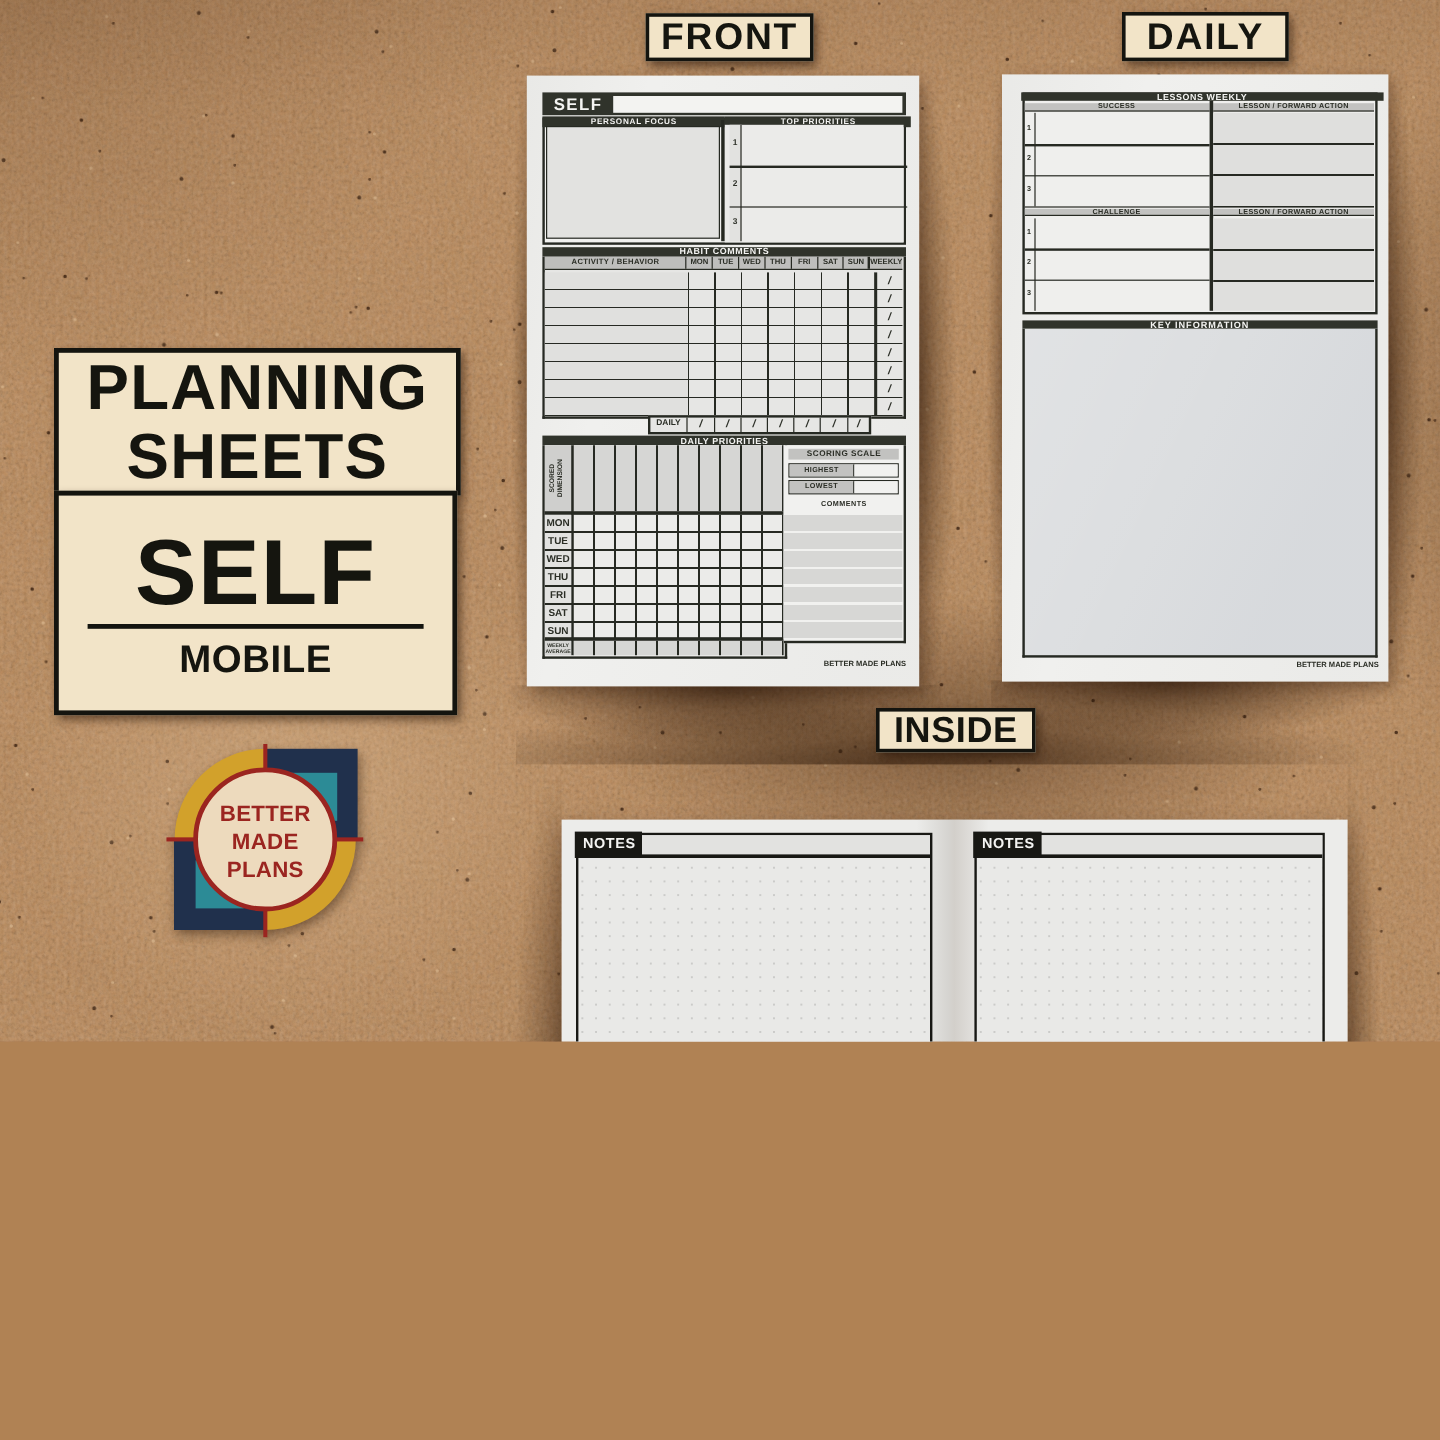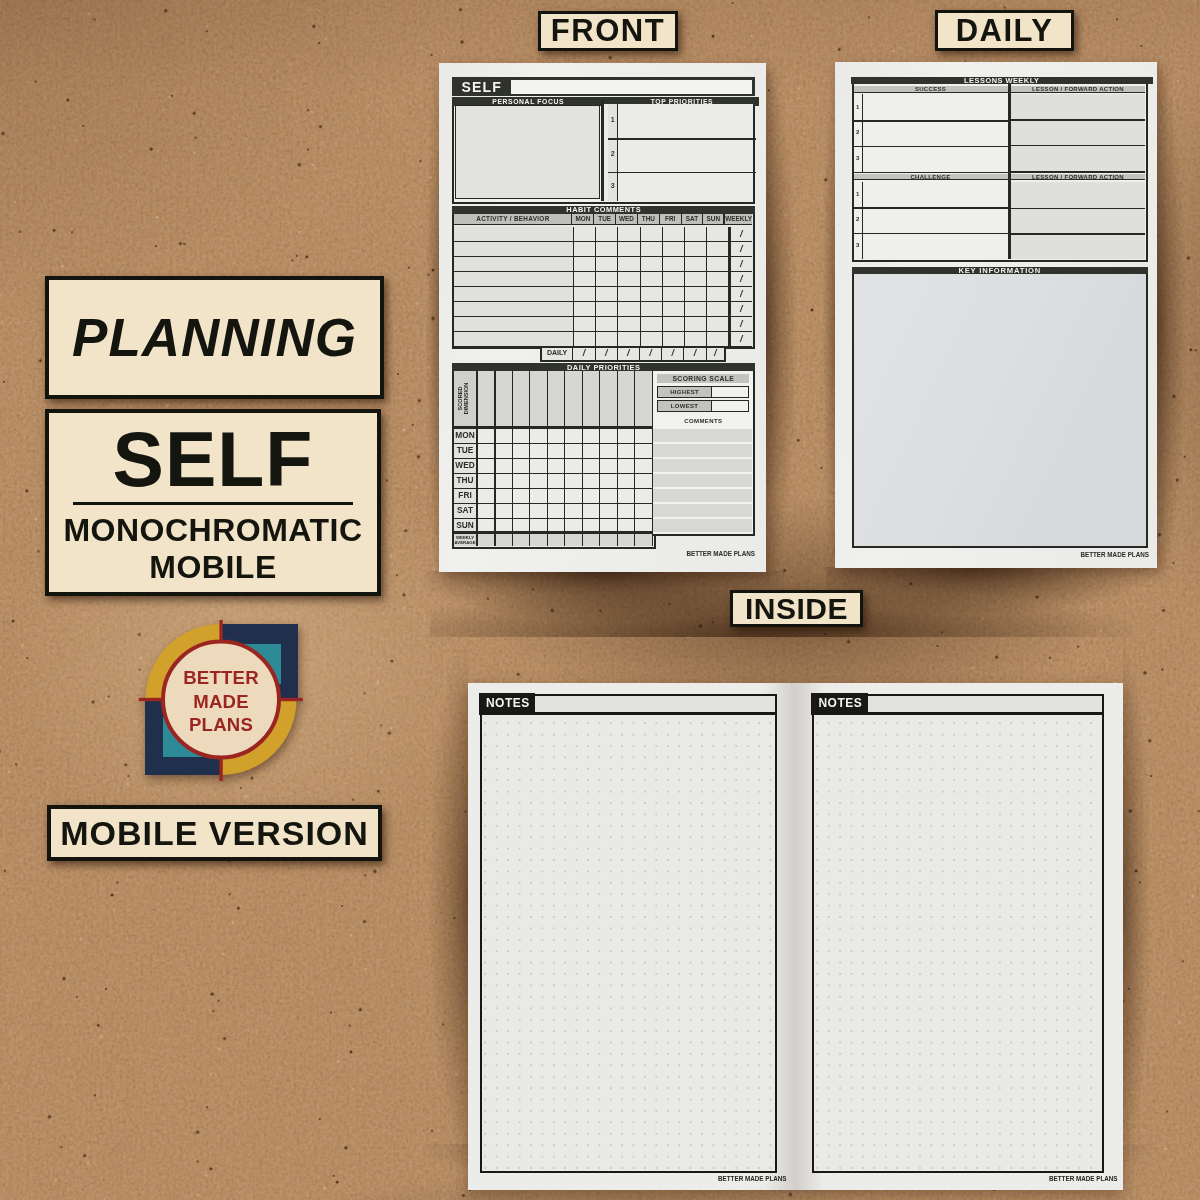--- a/index.html
+++ b/index.html
@@ -1,18 +1,18 @@
 <!DOCTYPE html>
 <html><head>
 <meta charset="utf-8">
 <style>
 html,body{margin:0;padding:0;width:1200px;height:1200px;overflow:hidden;background:#b08254;}
 *{box-sizing:border-box;font-family:"Liberation Sans",sans-serif;}
 .abs{position:absolute;}
-#stage{position:relative;width:1200px;height:1200px;overflow:hidden;}
+#stage{position:relative;width:1200px;height:868px;overflow:hidden;}
 
 .lbl{position:absolute;background:#f2e4c8;border:3px solid #14140f;color:#15150f;
 font-weight:bold;display:flex;align-items:center;justify-content:center;
 box-shadow:3px 4px 8px rgba(35,15,3,.6);}
 
 .sheet{position:absolute;background:#f0f0ee;}
 .dark{background:#262922;}
 .bar{position:absolute;background:#30332b;color:#f4f4f2;font-weight:bold;
 display:flex;align-items:center;justify-content:center;}
 .grey{background:#c2c2c0;}
@@ -91,32 +91,31 @@
 <div class="abs" style="left:428px;top:647px;width:40px;height:502px;background:radial-gradient(ellipse 100% 52% at 100% 50%, rgba(48,26,9,.45), rgba(48,26,9,0) 100%);"></div>
 
 <div class="abs" style="left:1123px;top:647px;width:28px;height:500px;background:radial-gradient(ellipse 100% 52% at 0% 50%, rgba(48,26,9,.42), rgba(48,26,9,0) 100%);"></div>
 
 <div class="lbl" style="left:538px;top:11px;width:140px;height:40px;font-size:31px;letter-spacing:1.5px;">FRONT</div>
 
 <div class="lbl" style="left:935px;top:10px;width:139px;height:41px;font-size:31px;letter-spacing:1.5px;">DAILY</div>
 
 <div class="lbl" style="left:730px;top:590px;width:133px;height:37px;font-size:30px;letter-spacing:.5px;">INSIDE</div>
 
-<div class="lbl" style="left:45px;top:276px;width:339px;height:123px;font-size:53px;line-height:57px;letter-spacing:1px;border-width:4px;flex-direction:column;font-style:italic;">
+<div class="lbl" style="left:45px;top:290px;width:339px;height:123px;font-size:53px;line-height:57px;letter-spacing:1px;border-width:4px;flex-direction:column;">
 <div>PLANNING</div>
+      <div>SHEETS</div>
     </div>
 
 <div class="lbl" style="left:45px;top:409px;width:336px;height:187px;border-width:4px;flex-direction:column;">
 <div style="font-size:77px;line-height:81px;letter-spacing:1px;">SELF</div>
 <div style="width:280px;height:3.6px;background:#14140f;margin:2px 0 7px 0;"></div>
-<div style="font-size:32px;line-height:37px;letter-spacing:.5px;">MONOCHROMATIC</div>
 <div style="font-size:32px;line-height:37px;letter-spacing:.5px;">MOBILE</div>
 </div>
 
-<div class="lbl" style="left:47px;top:805px;width:335px;height:56px;font-size:34px;letter-spacing:1px;border-width:4px;">MOBILE&nbsp;VERSION</div>
 
 <svg class="abs" width="200" height="200" viewBox="121 600 200 200" style="left:121px;top:600px;filter:drop-shadow(2px 4px 5px rgba(35,15,3,.45));">
 
 <circle cx="221" cy="699.5" r="75.5" fill="#d2a12b"></circle>
 
 <rect x="221" y="624" width="77" height="75.5" fill="#20304c"></rect>
 
 <rect x="239" y="644" width="42" height="40" fill="#2c8b96"></rect>
 
 <rect x="145" y="699.5" width="76" height="75.5" fill="#20304c"></rect>

